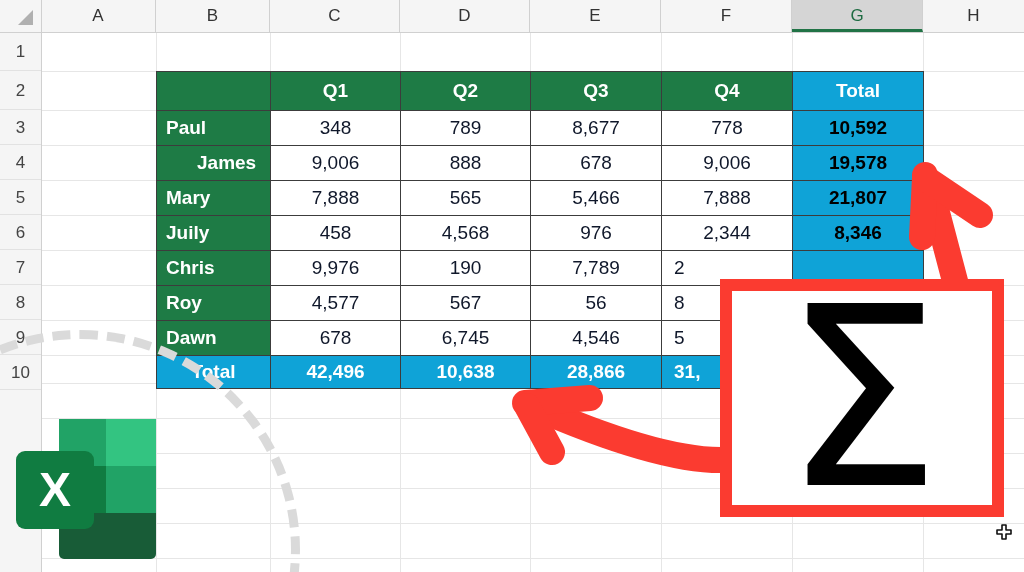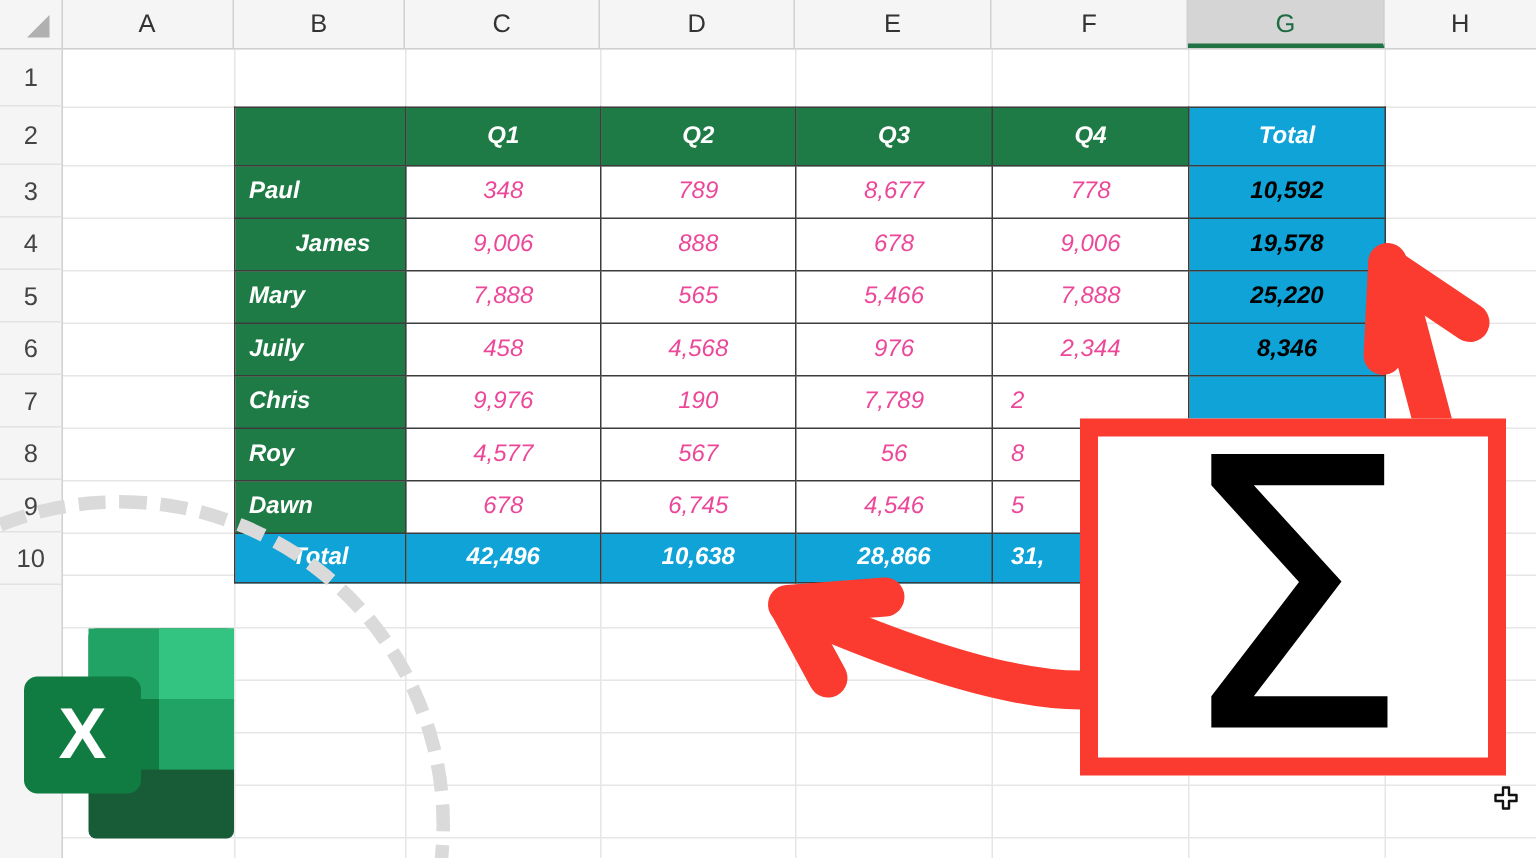--- a/index.html
+++ b/index.html
@@ -42,29 +42,28 @@
     text-align:center;font-size:17px;color:#444;
     border-bottom:1px solid #e2e2e2;box-sizing:border-box;
   }
   .gridline-h{position:absolute;left:41px;width:983px;height:1px;background:#e6e6e6;}
   .gridline-v{position:absolute;top:32px;width:1px;height:540px;background:#e6e6e6;}
 
   
   .tbl{position:absolute;border-collapse:collapse;}
   .tbl td{
     padding:0;margin:0;box-sizing:border-box;
-    font-size:16px;
+    font-size:19px;
     text-align:center;vertical-align:middle;
     border:1px solid #3c3c3c;
     white-space:nowrap;
-    font-style:italic;
   }
   td.hdr-green{background:#1e7b45;color:#fff;font-weight:bold;}
   td.name-cell{background:#1e7b45;color:#fff;font-weight:bold;text-align:left;padding-left:9px;}
-  td.num-cell{background:#ffffff;color:#ec4899;}
+  td.num-cell{background:#ffffff;color:#0f172a;}
   td.total-cell{background:#0fa3d7;color:#000000;font-weight:bold;}
   td.total-hdr{background:#0fa3d7;color:#ffffff;font-weight:bold;}
   td.total-row{background:#0fa3d7;color:#ffffff;font-weight:bold;}
 
   
   .arc{position:absolute;left:-140px;top:330px;width:440px;height:440px;
        border:9px dashed #dadada;border-radius:50%;box-sizing:border-box;}
 
   
   .xl-logo{position:absolute;left:16px;top:419px;width:140px;height:140px;}
@@ -182,21 +181,21 @@
         <td class="num-cell">678</td>
         <td class="num-cell">9,006</td>
         <td class="total-cell">19,578</td>
       </tr>
       <tr>
         <td class="name-cell" style="height:35px;">Mary</td>
         <td class="num-cell">7,888</td>
         <td class="num-cell">565</td>
         <td class="num-cell">5,466</td>
         <td class="num-cell">7,888</td>
-        <td class="total-cell">25,220</td>
+        <td class="total-cell">21,807</td>
       </tr>
       <tr>
         <td class="name-cell" style="height:35px;">Juily</td>
         <td class="num-cell">458</td>
         <td class="num-cell">4,568</td>
         <td class="num-cell">976</td>
         <td class="num-cell">2,344</td>
         <td class="total-cell">8,346</td>
       </tr>
       <tr>

